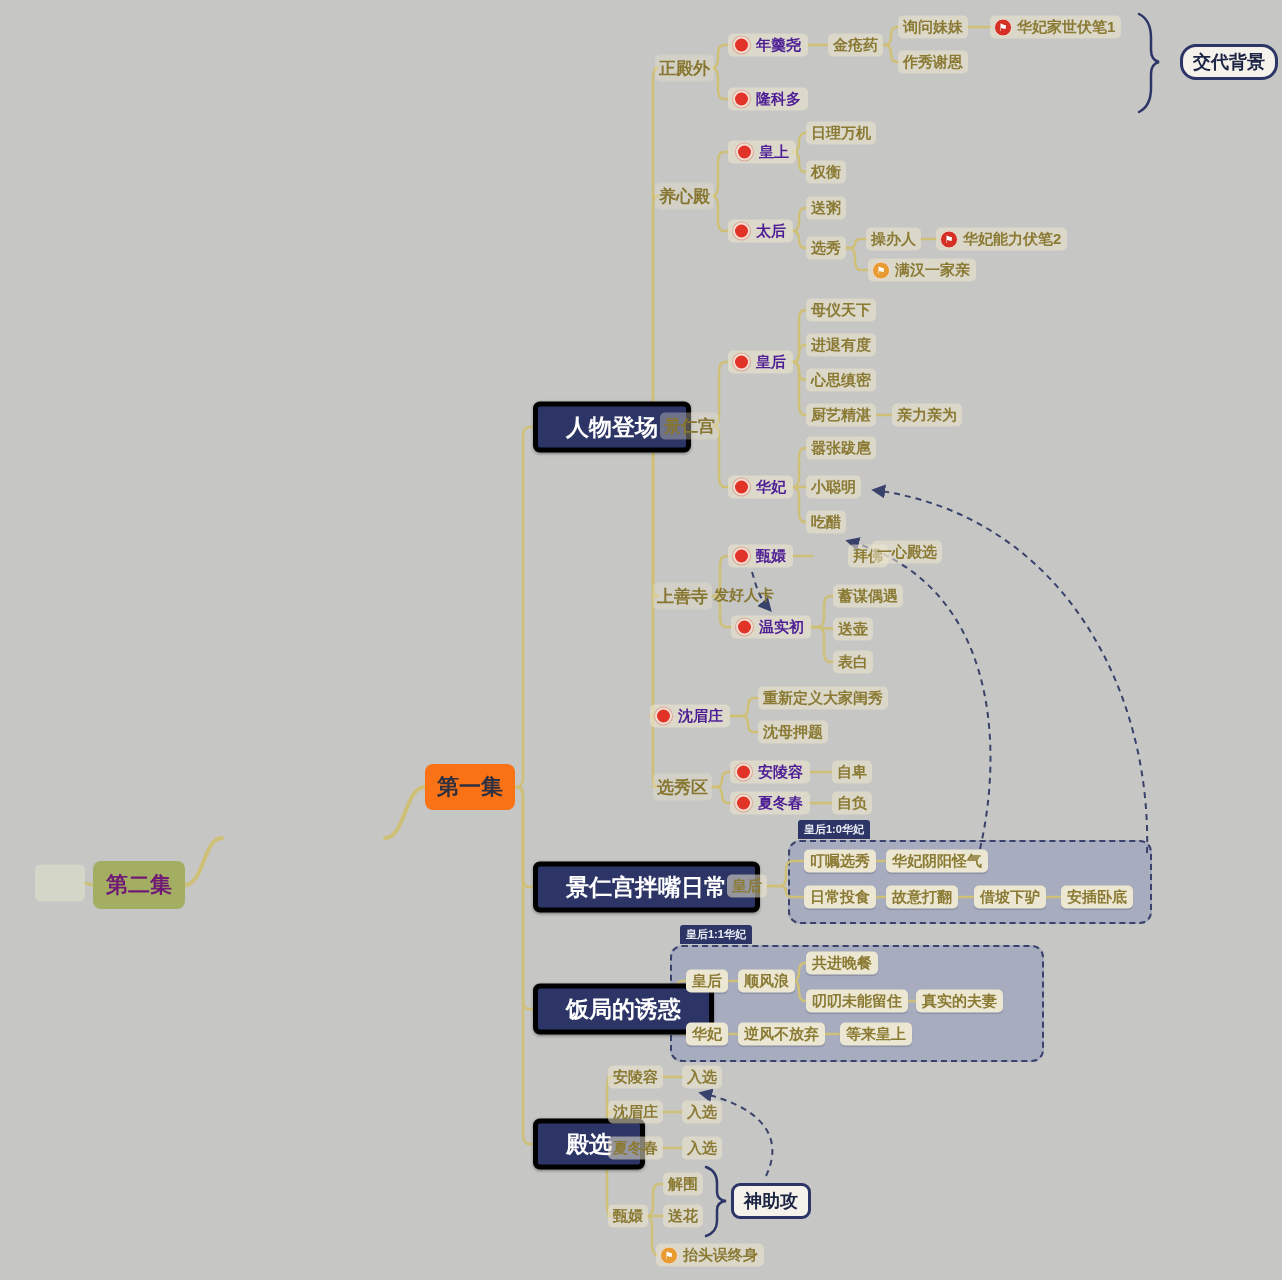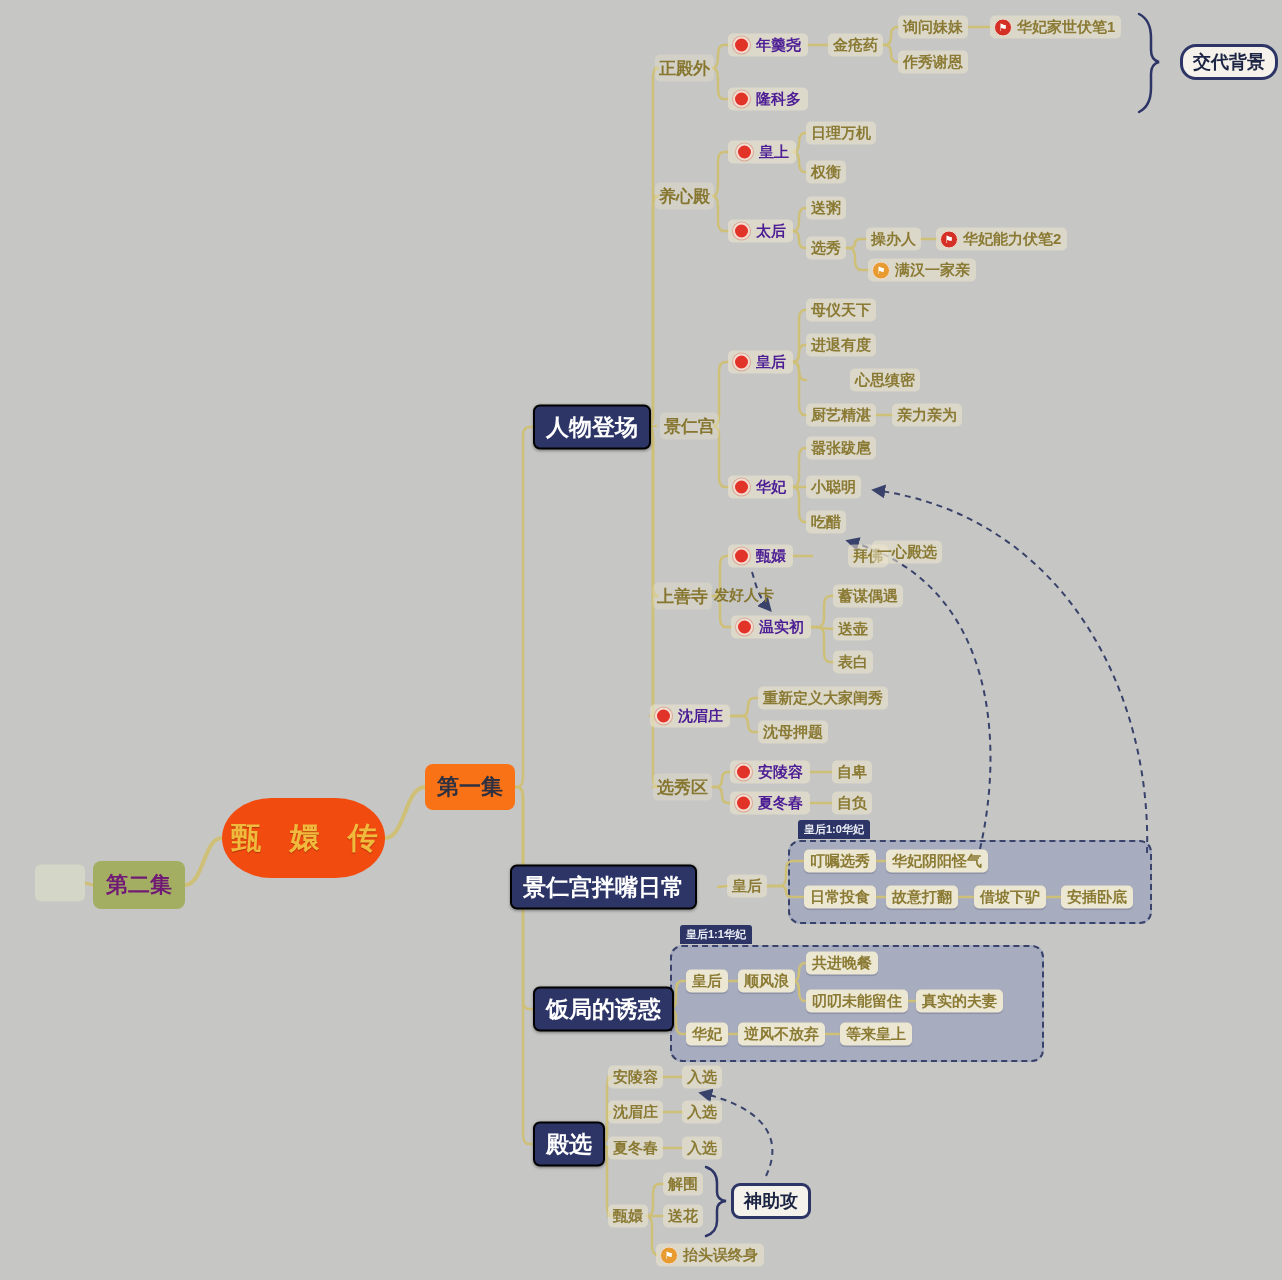--- a/index.html
+++ b/index.html
@@ -20,22 +20,22 @@
     padding:2px 4px;border-radius:5px;}
   .char{background:rgba(236,230,206,0.6);color:#4c1d95;font-size:15px;
     padding:2px 7px 2px 5px;border-radius:5px;display:flex;align-items:center;gap:6px;}
   .dot{width:13px;height:13px;border-radius:50%;background:#e23328;
     border:2px solid #f3ddd3;box-shadow:0 0 0 1px rgba(205,80,55,.35);flex:0 0 auto;}
   .flagnode{background:rgba(236,230,206,0.55);color:#8a7a33;font-size:15px;
     padding:2px 6px 2px 4px;border-radius:5px;display:flex;align-items:center;gap:5px;}
   .ficon{width:16px;height:16px;border-radius:50%;color:#fff;font-size:10px;
     line-height:15px;text-align:center;border:1px solid #f0ddd0;flex:0 0 auto;}
   .fred{background:#d43026}.forange{background:#e89b30}
-  .section{background:#2c3566;color:#fff;font-size:23px;padding:5px 11px;
-    border-radius:7px;border:2px solid #000000;box-shadow:0 1px 3px rgba(0,0,0,.35);}
+  .section{background:#2c3566;color:#fff;font-size:23px;padding:5px 28px;
+    border-radius:7px;border:5px solid #000000;box-shadow:0 1px 3px rgba(0,0,0,.35);}
   .callout{background:#f4f2ea;border:3px solid #2c3566;color:#1c2444;
     font-size:18px;padding:3px 10px;border-radius:9px;}
   .root{background:#f24b10;color:#f0ba3c;font-size:30px;letter-spacing:10px;
     width:163px;height:80px;border-radius:52px/42px;display:flex;align-items:center;
     justify-content:center;padding-left:12px;text-shadow:0 1px 1px rgba(140,30,0,.6);}
   .ep1{background:#f97316;color:#2f3040;font-size:22px;padding:8px 12px;border-radius:8px;}
   .ep2{background:#a4ae62;color:#701a75;font-size:22px;padding:9px 13px;border-radius:8px;}
   .stub{background:rgba(216,220,202,0.75);width:50px;height:37px;border-radius:6px;}
   .plainlabel{position:absolute;transform:translateY(-50%);color:#86762f;
     font-size:15px;font-weight:bold;z-index:2;white-space:nowrap;}
@@ -130,28 +130,25 @@
       <path d="M 648 1216 L 647 1216 Q 653 1216 653 1206 L 653 1194 Q 653 1184 659 1184 L 663 1184" fill="none" stroke="#cfc078" stroke-width="2.5" stroke-linecap="round"></path>
       <path d="M 648 1216 L 663 1216" fill="none" stroke="#cfc078" stroke-width="2.5" stroke-linecap="round"></path>
       <path d="M 648 1216 L 646 1216 Q 652 1216 652 1226 L 652 1245 Q 652 1255 658 1255 L 656 1255" fill="none" stroke="#cfc078" stroke-width="2.5" stroke-linecap="round"></path>
       <path d="M 1139 14 Q 1151 20 1151 38 L 1151 50 Q 1151 60 1159 62 Q 1151 64 1151 74 L 1151 88 Q 1151 106 1139 112" fill="none" stroke="#2c3566" stroke-width="2.5" stroke-linecap="round"></path>
       <path d="M 706 1167 Q 717 1171 717 1183 L 717 1192 Q 717 1200 726 1201 Q 717 1202 717 1210 L 717 1221 Q 717 1232 706 1236" fill="none" stroke="#2c3566" stroke-width="2.5" stroke-linecap="round"></path>
       <path d="M 752 572 C 756 584 757 595 770 610" fill="none" stroke="#39426b" stroke-width="2" stroke-dasharray="6 5" marker-end="url(#arr)"></path>
       <path d="M 1147 853 C 1152 690 1062 515 874 490" fill="none" stroke="#39426b" stroke-width="2" stroke-dasharray="6 5" marker-end="url(#arr)"></path>
       <path d="M 980 849 C 1004 745 997 582 848 541" fill="none" stroke="#39426b" stroke-width="2" stroke-dasharray="6 5" marker-end="url(#arr)"></path>
       <path d="M 766 1176 C 788 1130 750 1104 701 1093" fill="none" stroke="#39426b" stroke-width="2" stroke-dasharray="6 5" marker-end="url(#arr)"></path>
     </svg>
-    <div class="node root" style="left: 222px; top: 838px;">
-      <span>甄 嬛 传</span>
-    </div>
     <div class="node ep1" style="left: 425px; top: 787px;"><span>第一集</span></div>
     <div class="node ep2" style="left: 93px; top: 885px;"><span>第二集</span></div>
     <div class="node stub" style="left: 35px; top: 883px;"></div>
     <div class="node section" style="left: 533px; top: 427px;"><span>人物登场</span></div>
-    <div class="node section" style="left: 510px; top: 887px;"><span>景仁宫拌嘴日常</span></div>
+    <div class="node section" style="left: 533px; top: 887px;"><span>景仁宫拌嘴日常</span></div>
     <div class="node section" style="left: 533px; top: 1009px;"><span>饭局的诱惑</span></div>
     <div class="node section" style="left: 533px; top: 1144px;"><span>殿选</span></div>
     <div class="node branch" style="left: 655px; top: 68px;"><span>正殿外</span></div>
     <div class="node char" style="left: 728px; top: 45px;">
       <span class="dot"></span>
       <span>年羹尧</span>
     </div>
     <div class="node leaf" style="left: 828px; top: 45px;"><span>金疮药</span></div>
     <div class="node leaf" style="left: 898px; top: 27px;"><span>询问妹妹</span></div>
     <div class="node flagnode" style="left: 990px; top: 27px;">
@@ -186,21 +183,21 @@
       <span class="ficon forange">⚑</span>
       <span>满汉一家亲</span>
     </div>
     <div class="node branch" style="left: 660px; top: 426px;"><span>景仁宫</span></div>
     <div class="node char" style="left: 728px; top: 362px;">
       <span class="dot"></span>
       <span>皇后</span>
     </div>
     <div class="node leaf" style="left: 806px; top: 310px;"><span>母仪天下</span></div>
     <div class="node leaf" style="left: 806px; top: 345px;"><span>进退有度</span></div>
-    <div class="node leaf" style="left: 806px; top: 380px; margin-left: 44px;"><span>心思缜密</span></div>
+    <div class="node leaf" style="left: 806px; top: 380px;"><span>心思缜密</span></div>
     <div class="node leaf" style="left: 806px; top: 415px;"><span>厨艺精湛</span></div>
     <div class="node leaf" style="left: 892px; top: 415px;"><span>亲力亲为</span></div>
     <div class="node char" style="left: 728px; top: 487px;">
       <span class="dot"></span>
       <span>华妃</span>
     </div>
     <div class="node leaf" style="left: 806px; top: 448px;"><span>嚣张跋扈</span></div>
     <div class="node leaf" style="left: 806px; top: 487px;"><span>小聪明</span></div>
     <div class="node leaf" style="left: 806px; top: 522px;"><span>吃醋</span></div>
     <div class="node branch" style="left: 653px; top: 596px;"><span>上善寺</span></div>

